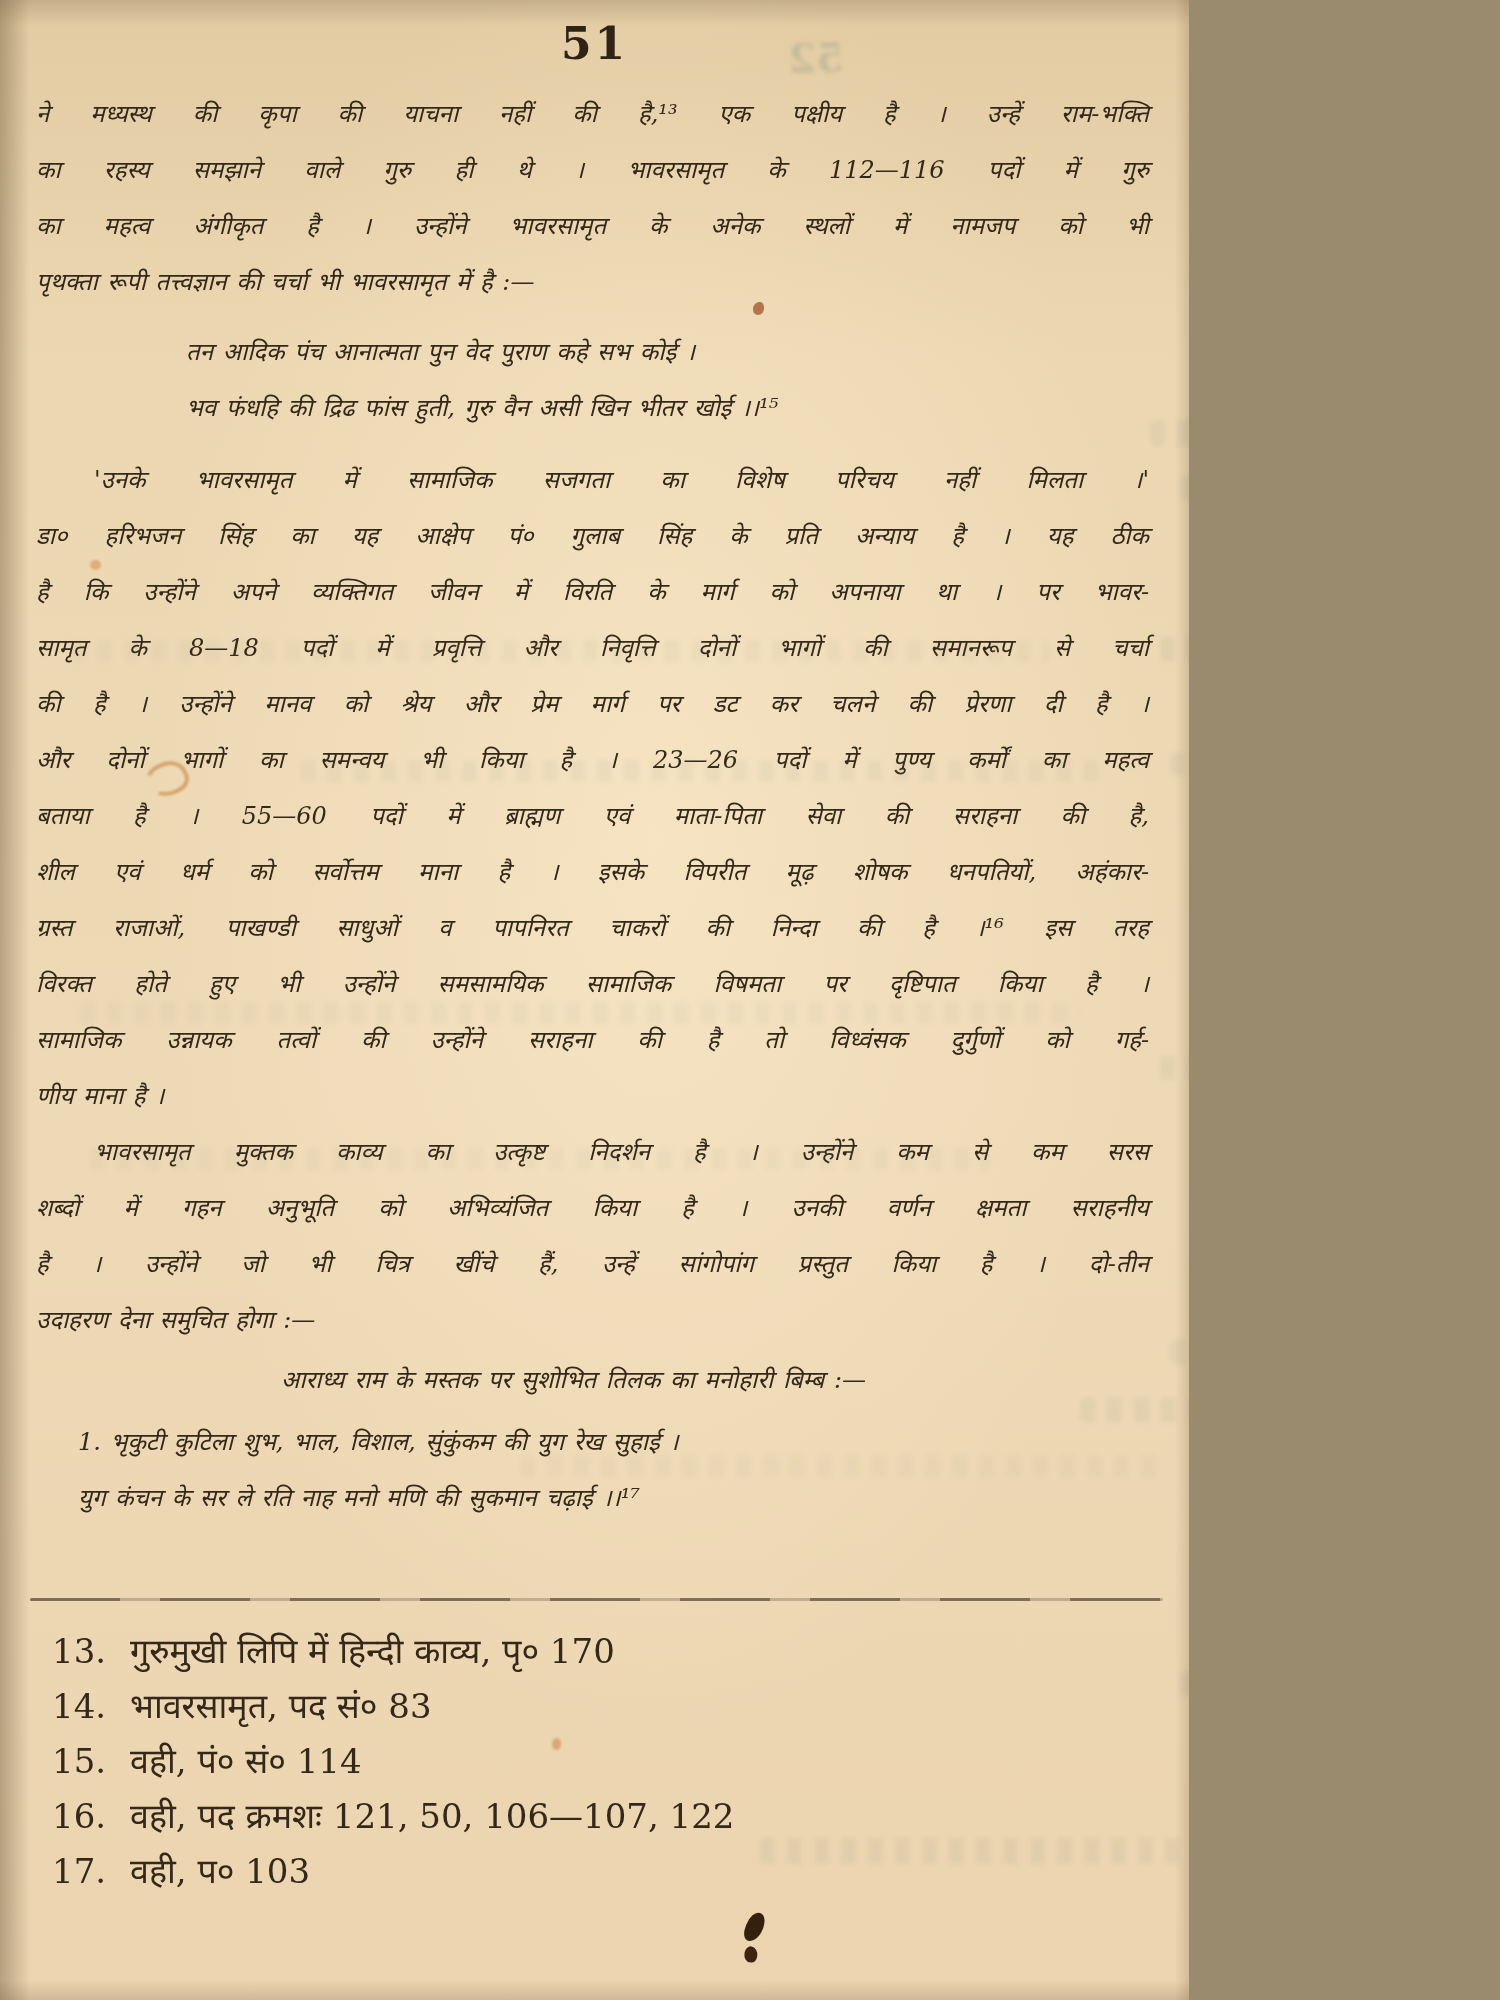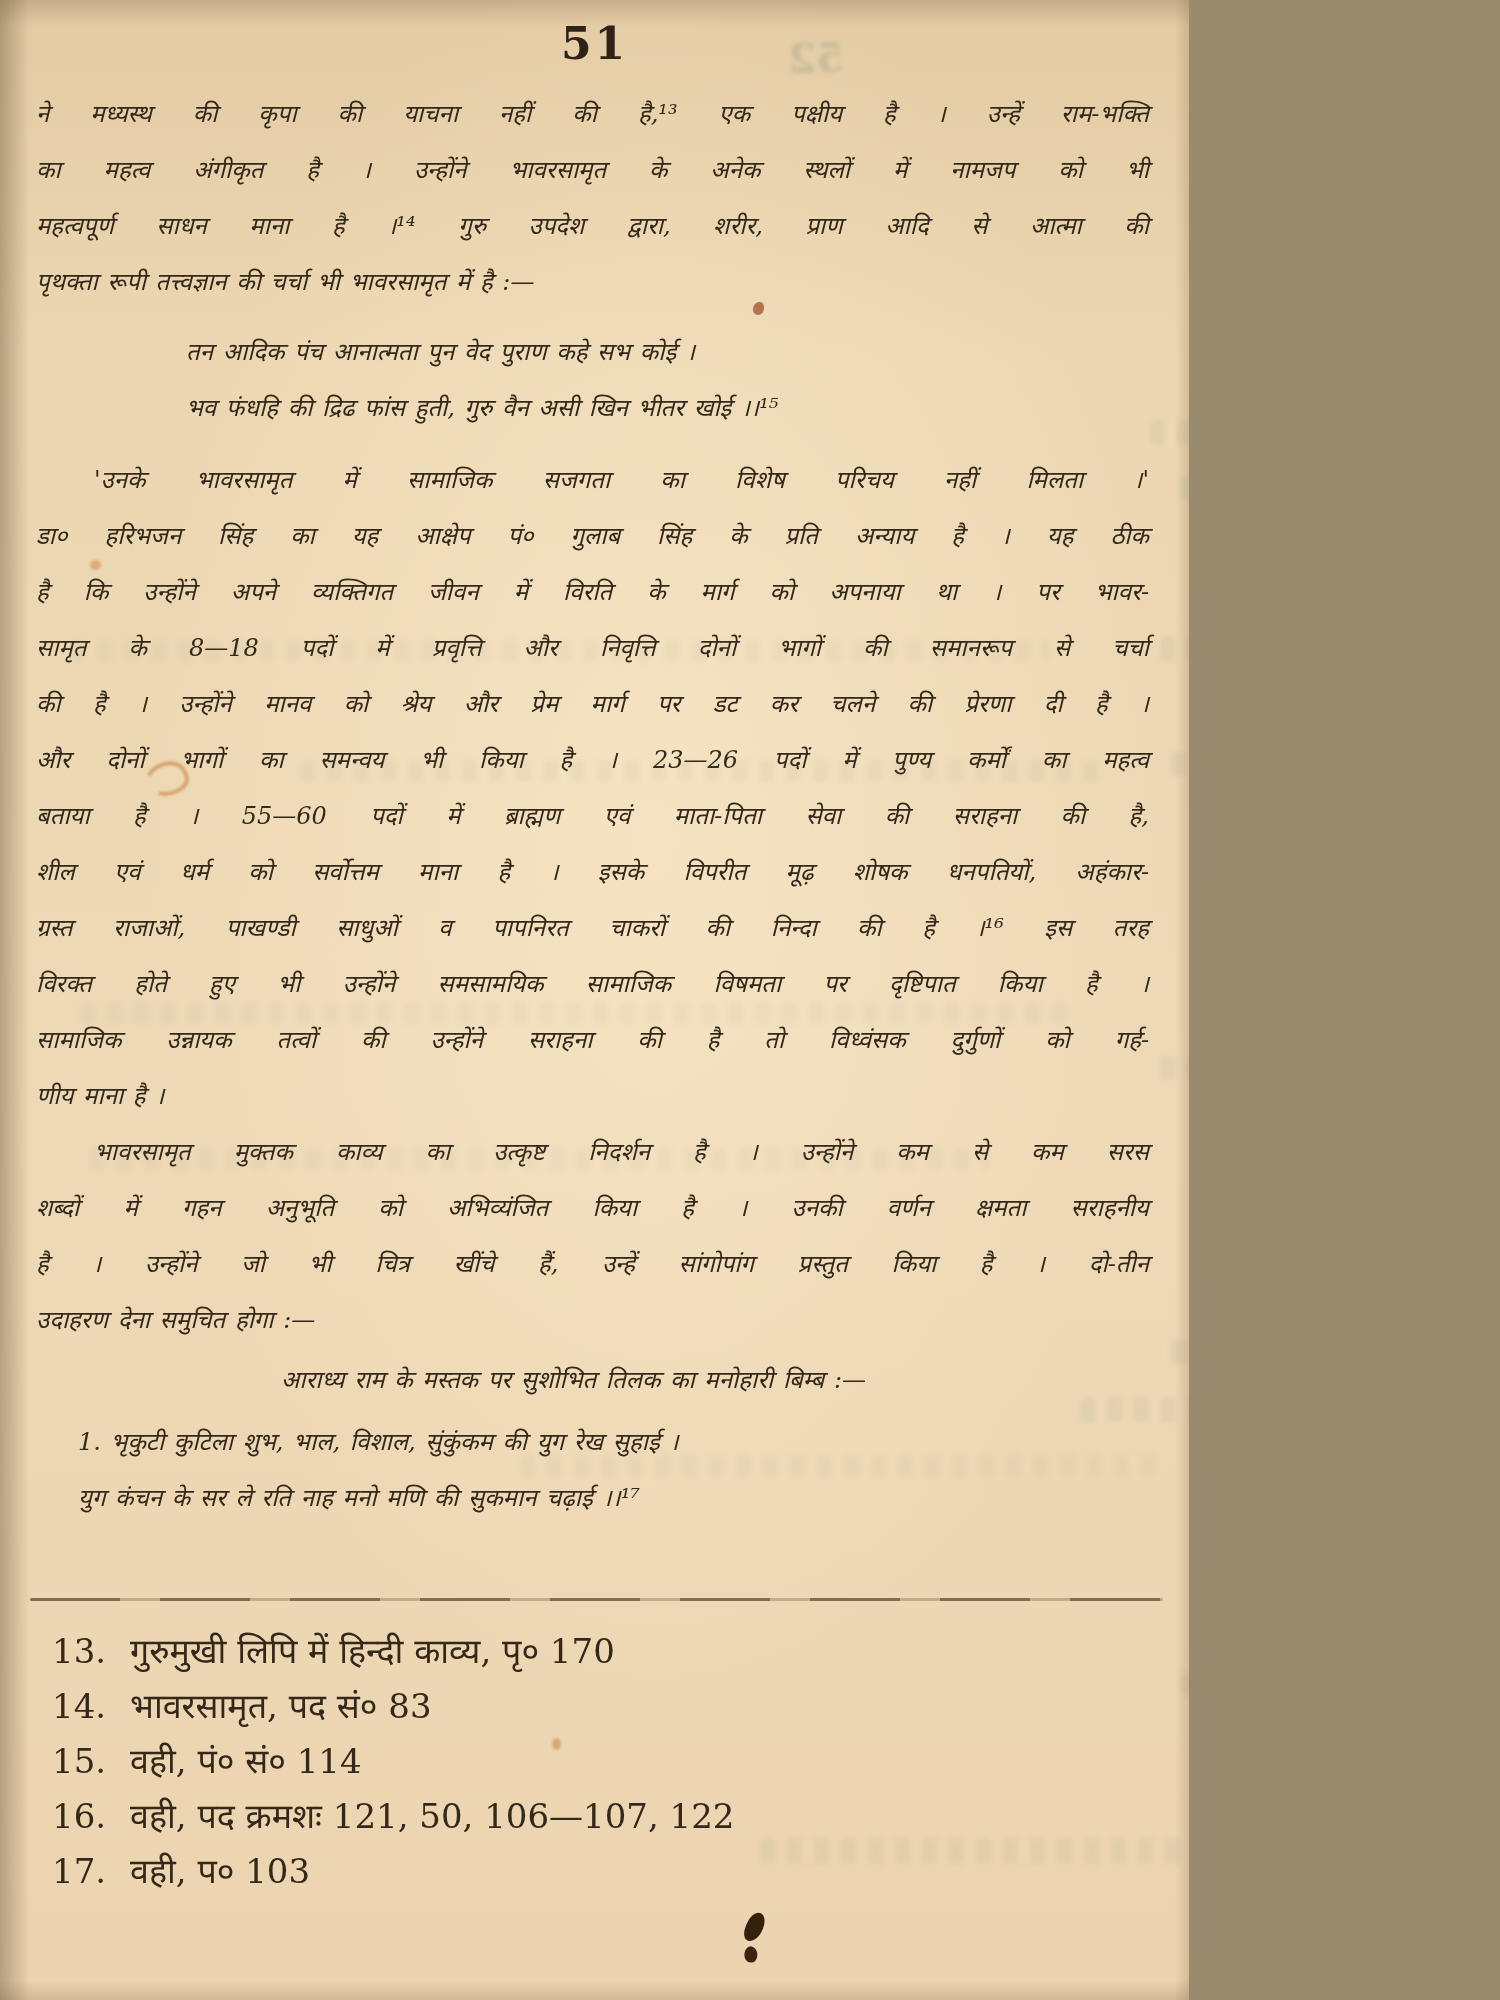--- a/index.html
+++ b/index.html
@@ -95,22 +95,22 @@
   <div class="edge-top"></div>
   <div class="edge-right"></div>
   <div class="edge-bottom"></div>
 
   <div class="ghostnum">52</div>
   <div class="pagenum">51</div>
 
   <div class="bodytext" id="bodytext">
       <div class="block prose">
         <div class="line j">ने मध्यस्थ की कृपा की याचना नहीं की है,¹³ एक पक्षीय है ।  उन्हें राम-भक्ति</div>
+        <div class="line j">का रहस्य समझाने वाले गुरु ही थे । भावरसामृत के 112—116 पदों में गुरु</div>
         <div class="line j">का महत्व अंगीकृत है ।  उन्होंने भावरसामृत के अनेक स्थलों में नामजप को भी</div>
-        <div class="line j">महत्वपूर्ण साधन माना है ।¹⁴ गुरु उपदेश द्वारा, शरीर, प्राण आदि से आत्मा की</div>
         <div class="line">पृथक्ता रूपी तत्त्वज्ञान की चर्चा भी भावरसामृत में है :—</div>
       </div>
       <div class="block verse">
         <div class="line">तन आदिक पंच आनात्मता पुन वेद पुराण कहे सभ कोई ।</div>
         <div class="line">भव फंधहि की द्रिढ फांस हुती, गुरु वैन असी खिन भीतर खोई ।।¹⁵</div>
       </div>
       <div class="block prose">
         <div class="line j fi">'उनके भावरसामृत में सामाजिक सजगता का विशेष परिचय नहीं मिलता ।'</div>
         <div class="line j">डा० हरिभजन सिंह का यह आक्षेप पं० गुलाब सिंह के प्रति अन्याय है । यह ठीक</div>
         <div class="line j">है कि उन्होंने अपने व्यक्तिगत जीवन में विरति के मार्ग को अपनाया था । पर भावर-</div>

